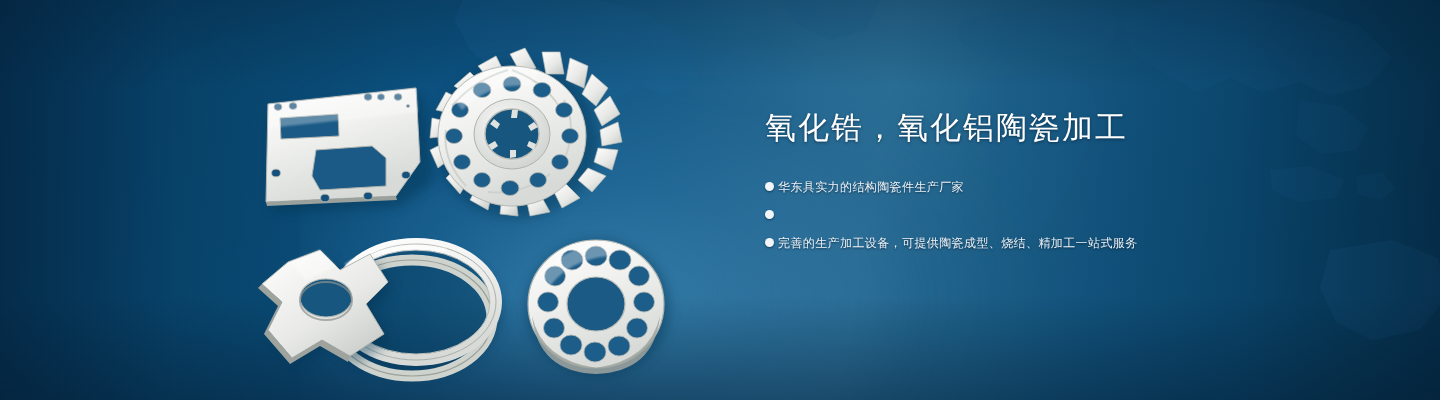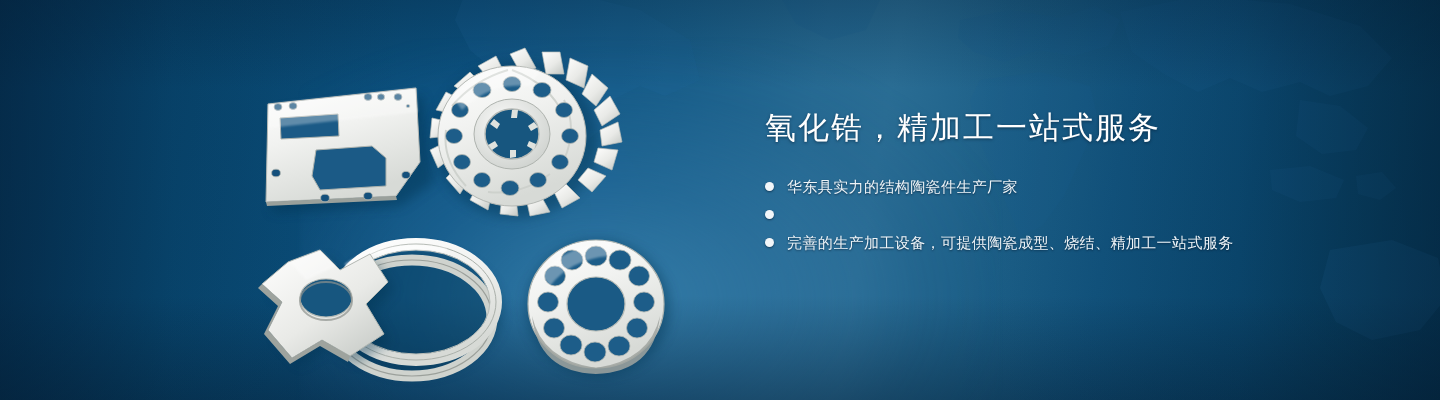--- a/index.html
+++ b/index.html
@@ -71,23 +71,23 @@
     display:flex;align-items:center;
     height:25px;margin-bottom:3px;
   }
   .dot{
     width:9px;height:9px;border-radius:50%;
     background:#f2f6f9;
     flex:0 0 9px;
     box-shadow:0 1px 2px rgba(0,15,35,.5);
   }
   .btext{
-    margin-left:13px;
+    margin-left:4px;
     color:#eef4f8;
-    font-size:15px;
+    font-size:12px;
     line-height:20px;
     letter-spacing:.4px;
     white-space:nowrap;
     text-shadow:0 1px 2px rgba(0,18,38,.6);
   }
 
   
   .parts{position:absolute;left:220px;top:40px;width:520px;height:340px;}
   .parts svg{display:block;width:100%;height:100%;overflow:visible;}
 </style>
@@ -322,21 +322,21 @@
         </g>
 
         <path d="M312 276 Q322 320 376 328 Q430 320 440 276 Q434 332 376 334 Q318 332 312 276 Z" fill="#a0a5a0" opacity=".85"></path>
 
         <path d="M320 234 Q348 204 392 202 L388 216 Q350 220 330 246 Z" fill="#ffffff" opacity=".35" filter="url(#soft)"></path>
       </g>
     </svg>
   </div>
 
   <div class="copy">
-    <div class="headline">氧化锆，精加工一站式服务</div>
+    <div class="headline">氧化锆，氧化铝陶瓷加工</div>
 
     <ul class="bullets">
       <li class="bullet">
         <span class="dot"></span>
         <span class="btext">华东具实力的结构陶瓷件生产厂家</span>
       </li>
       <li class="bullet">
         <span class="dot"></span>
       </li>
       <li class="bullet">

